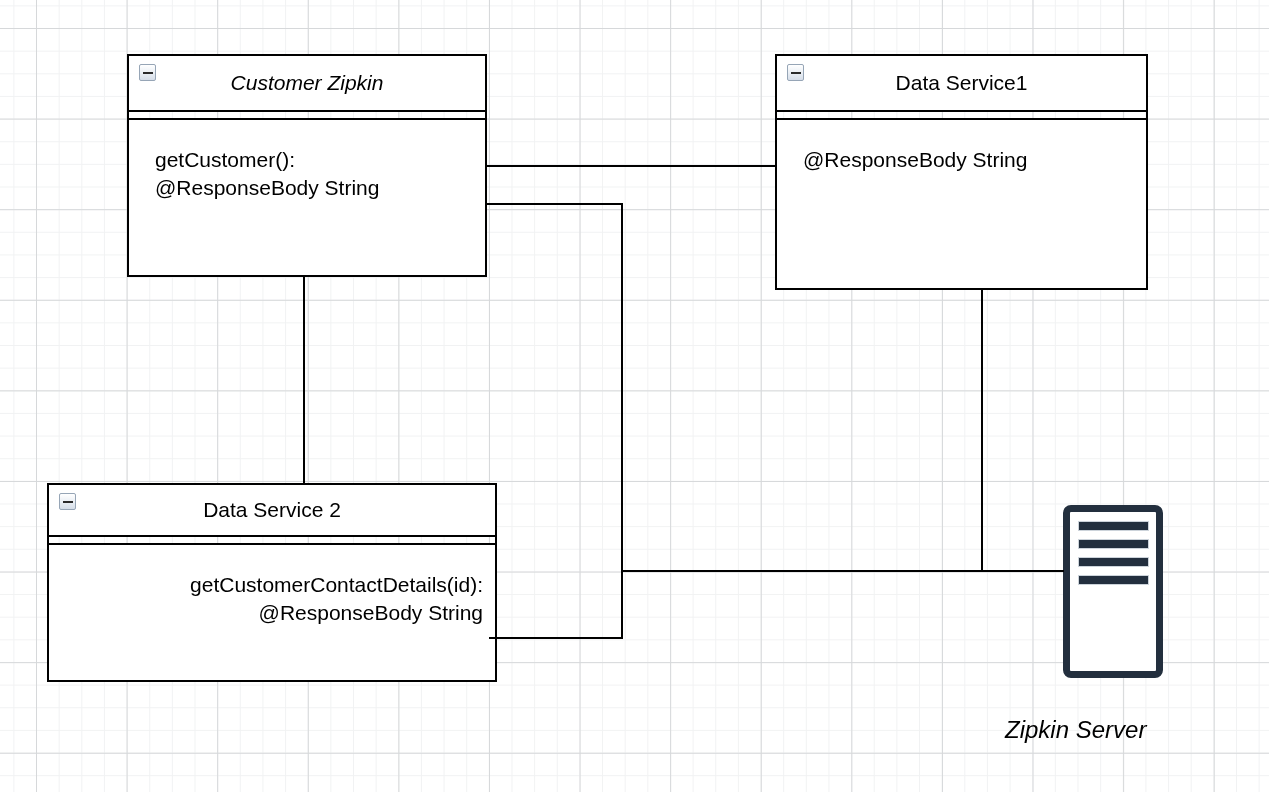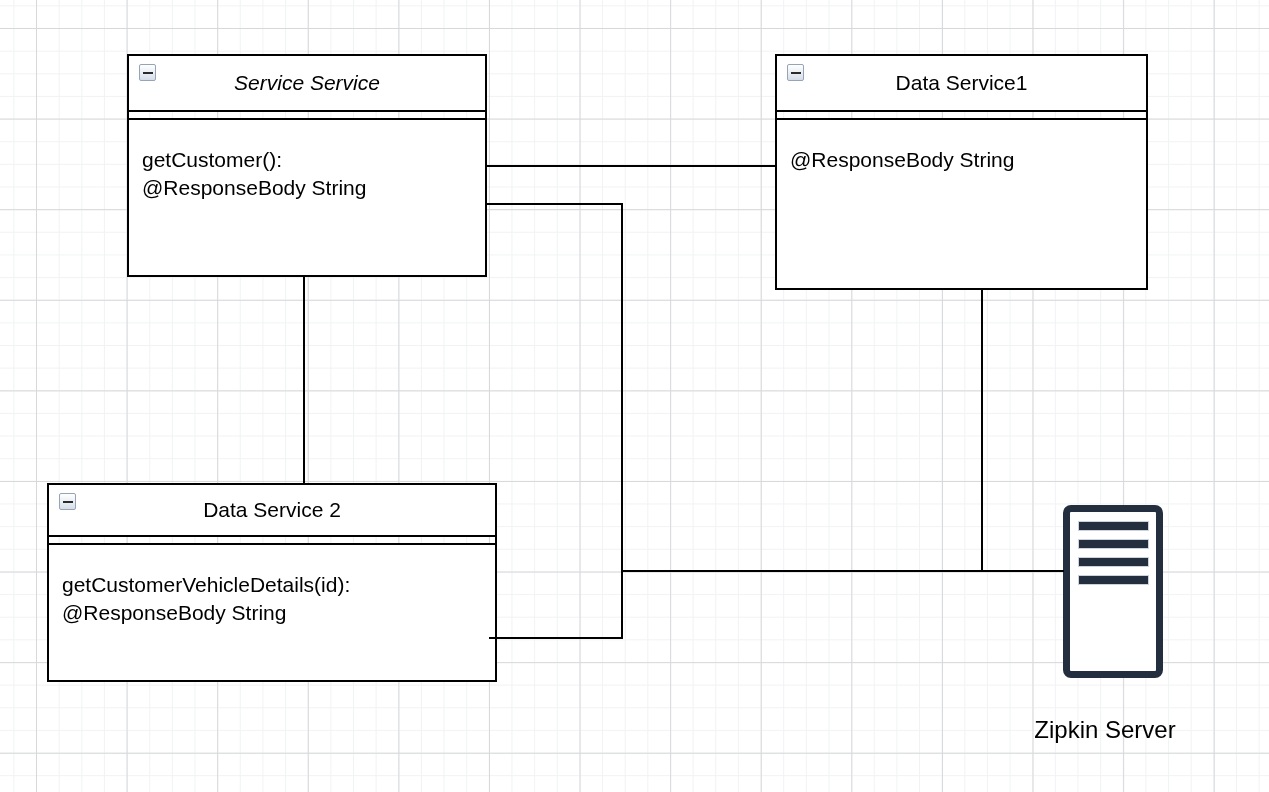--- a/index.html
+++ b/index.html
@@ -36,21 +36,21 @@
   .node-header.short{height:52px;}
   .node-strip{
     height:8px;                
     box-sizing:border-box;
     border-bottom:2px solid #000;
     background:transparent;
   }
   .node-body{
     flex:1;
     background:#ffffff;
-    padding:26px 12px 0 13px;
+    padding:26px 12px 0 26px;
     font-size:21px;
     line-height:28px;
     box-sizing:border-box;
   }
   .node-title{font-size:21px;white-space:nowrap;}
   .node-title.italic{font-style:italic;}
   .collapse-btn{
     position:absolute;left:10px;top:8px;
     width:17px;height:17px;box-sizing:border-box;
     border:1px solid #96a5b6;border-radius:2px;
@@ -67,38 +67,38 @@
     border:7px solid #232f3e;border-radius:8px;
     background:#ffffff;
   }
   .zipkin-bar{
     margin:10px 8px 0 9px;height:8px;
     background:#232f3e;
     box-shadow:0 0 0 1px #ccd3da;
   }
   .zipkin-label{
     position:absolute;left:1005px;top:716px;width:200px;
-    text-align:center;font-size:24px;white-space:nowrap;
+    text-align:left;font-size:24px;white-space:nowrap;font-style:italic;
   }
   
   #node-customer-service{left:127px;top:54px;width:360px;height:223px;}
   #node-data-service-1 {left:775px;top:54px;width:373px;height:236px;}
-  #node-data-service-2 {left:47px; top:483px;width:450px;height:199px;}
+  #node-data-service-2 {left:47px; top:483px;width:450px;height:199px;text-align:right;}
 </style>
 </head>
 <body>
 
 <div class="canvas">
 
   <div class="node" id="node-customer-service">
     <div class="node-header">
       <span class="collapse-btn">
         <span class="minus-glyph"></span>
       </span>
-      <span class="node-title italic">Service Service</span>
+      <span class="node-title italic">Customer Zipkin</span>
     </div>
     <div class="node-strip"></div>
     <div class="node-body">
       <div>getCustomer():</div>
       <div>@ResponseBody String</div>
     </div>
   </div>
 
   <div class="node" id="node-data-service-1">
     <div class="node-header">
@@ -115,21 +115,21 @@
 
   <div class="node" id="node-data-service-2">
     <div class="node-header short">
       <span class="collapse-btn">
         <span class="minus-glyph"></span>
       </span>
       <span class="node-title">Data Service 2</span>
     </div>
     <div class="node-strip"></div>
     <div class="node-body">
-      <div>getCustomerVehicleDetails(id):</div>
+      <div>getCustomerContactDetails(id):</div>
       <div>@ResponseBody String</div>
     </div>
   </div>
 
   <div class="zipkin-icon">
     <div class="zipkin-bar"></div>
     <div class="zipkin-bar"></div>
     <div class="zipkin-bar"></div>
     <div class="zipkin-bar"></div>
   </div>

